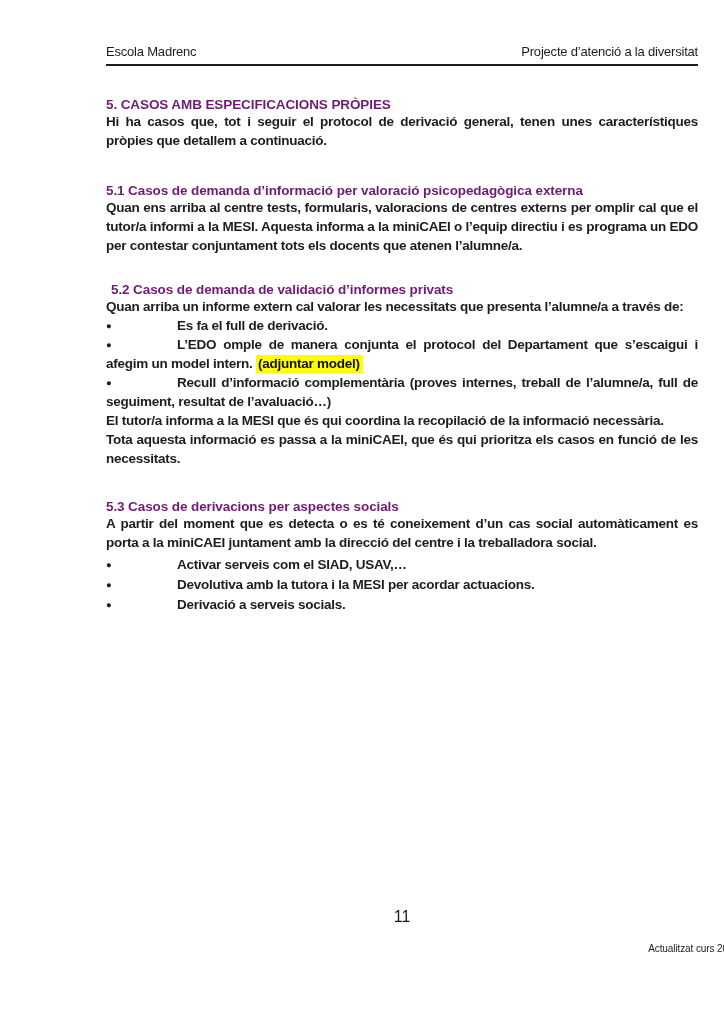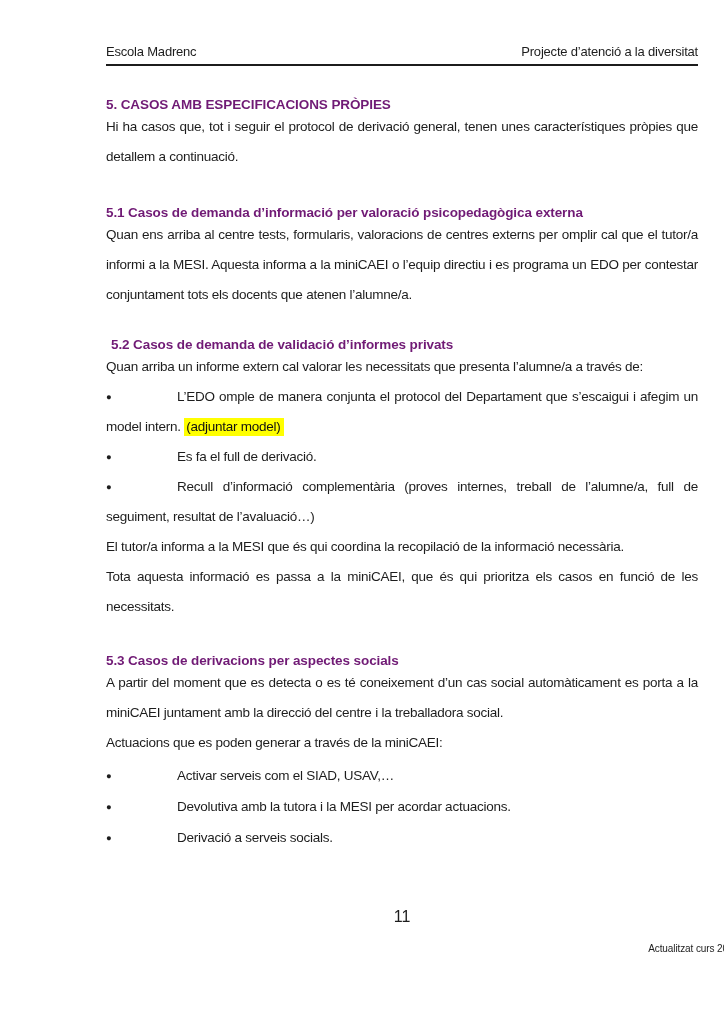--- a/index.html
+++ b/index.html
@@ -26,23 +26,24 @@
     letter-spacing:-0.1px;
     margin:0;
   }
   .h-main{margin-top:31px;}
   .h-sub{margin-top:27px;}
   .h-51{margin-top:33px;}
   .h-52{padding-left:5px;}
   .h-53{margin-top:31px;}
   p.body{
     font-size:13.5px;letter-spacing:-0.25px;
-    line-height:30px;
+    line-height:19px;
     margin:0;
     text-align:justify;
+    font-weight:bold;
   }
   .mt-intro{margin-top:27px;}
   .mt-after-h{margin-top:7px;}
   .mt-para{margin-top:9px;}
   .mt-para-sm{margin-top:5px;}
   .bullet{ text-align:justify; }
   .dot{
     display:inline-block;width:71px;
     font-size:9.5px;
     vertical-align:1px;
@@ -80,36 +81,35 @@
   <p class="body mt-intro">Hi ha casos que, tot i seguir el protocol de derivació general, tenen unes característiques pròpies que detallem a continuació.</p>
 
   <h2 class="h-green h-51">5.1 Casos de demanda d’informació per valoració psicopedagògica externa</h2>
   <p class="body mt-after-h">Quan ens arriba al centre tests, formularis, valoracions de centres externs per omplir cal que el tutor/a informi a la MESI. Aquesta informa a la miniCAEI o l’equip directiu i es programa un EDO per contestar conjuntament tots els docents que atenen l’alumne/a.</p>
 
   <h2 class="h-green h-sub h-52">5.2 Casos de demanda de validació d’informes privats</h2>
   <p class="body mt-after-h">Quan arriba un informe extern cal valorar les necessitats que presenta l’alumne/a a través de:</p>
 
   <div class="list-tight">
     <p class="body bullet">
-      <span class="dot">●</span><span>L’EDO omple de manera conjunta el protocol del Departament que s’escaigui i afegim un model intern. </span><mark class="hl">(adjuntar model)</mark>
+      <span class="dot">●</span><span>Es fa el full de derivació.</span>
     </p>
     <p class="body bullet">
-      <span class="dot">●</span><span>Es fa el full de derivació.</span>
+      <span class="dot">●</span><span>L’EDO omple de manera conjunta el protocol del Departament que s’escaigui i afegim un model intern. </span><mark class="hl">(adjuntar model)</mark>
     </p>
     <p class="body bullet">
       <span class="dot">●</span><span>Recull d’informació complementària (proves internes, treball de l’alumne/a, full de seguiment, resultat de l’avaluació…)</span>
     </p>
   </div>
 
   <p class="body mt-para-sm">El tutor/a informa a la MESI que és qui coordina la recopilació de la informació necessària.</p>
   <p class="body mt-para">Tota aquesta informació es passa a la miniCAEI, que és qui prioritza els casos en funció de les necessitats.</p>
 
   <h2 class="h-green h-53">5.3 Casos de derivacions per aspectes socials</h2>
   <p class="body mt-after-h">A partir del moment que es detecta o es té coneixement d’un cas social automàticament es porta a la miniCAEI juntament amb la direcció del centre i la treballadora social.</p>
-  <p class="body mt-para-sm">Actuacions que es poden generar a través de la miniCAEI:</p>
 
   <div class="list-spaced">
     <p class="body bullet">
       <span class="dot">●</span><span>Activar serveis com el SIAD, USAV,…</span>
     </p>
     <p class="body bullet">
       <span class="dot">●</span><span>Devolutiva amb la tutora i la MESI per acordar actuacions.</span>
     </p>
     <p class="body bullet">
       <span class="dot">●</span><span>Derivació a serveis socials.</span>

